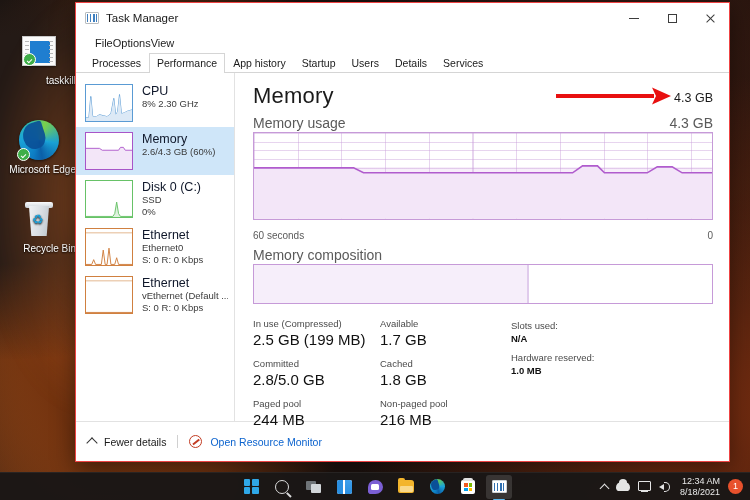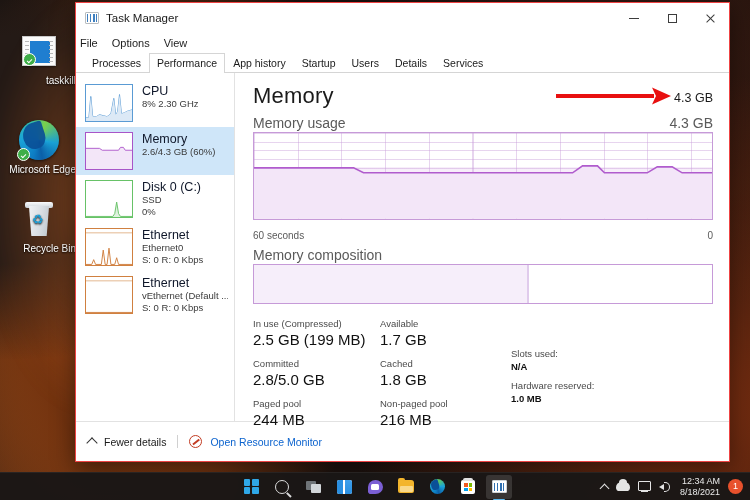--- a/index.html
+++ b/index.html
@@ -157,21 +157,21 @@
                   transparent 5.2px 7px,#3f7fbf 7px 8.6px, transparent 8.6px 10px,#3f7fbf 10px 11.2px, transparent 11.2px 13px); }
   #tm-title { font-size:11.5px; color:#1a1a1a; }
   .wctrls { margin-left:auto; display:flex; height:30px; }
   .wctrl { width:38px; height:30px; display:flex; align-items:center; justify-content:center; }
   .w-min { width:10px; height:1px; background:#3c3c3c; }
   .w-max { width:9px; height:9px; border:1px solid #3c3c3c; }
   .w-close { width:10px; height:10px; position:relative; }
   .w-close::before, .w-close::after { content:""; position:absolute; left:0; top:4.5px; width:11px; height:1px; background:#3c3c3c; }
   .w-close::before { transform: rotate(45deg); } .w-close::after { transform: rotate(-45deg); }
 
-  #tm-menubar { height:20px; display:flex; align-items:center; padding-left:4px; gap:14px;
+  #tm-menubar { height:20px; display:flex; align-items:center; padding-left:19px; 
                 font-size:11px; color:#1d1d1d; }
 
   #tm-tabs { display:flex; align-items:flex-end; height:20px; padding-left:8px;
              border-bottom:1px solid #d5d5d5; background:#fff; }
   .tab { padding:3px 7px 3px 7px; font-size:10.5px; color:#1a1a1a; line-height:13px;
          border:1px solid transparent; border-bottom:none; position:relative; top:1px; }
   .tab.active { background:#fff; border-color:#d5d5d5; }
 
   #tm-body { flex:1; display:flex; min-height:0; }
 
@@ -213,21 +213,21 @@
   #usage-graph svg { position:absolute; inset:0; }
 
   .axis-row { display:flex; font-size:10px; color:#5a5a5a; margin-top:10px; }
   .axis-row .right { margin-left:auto; }
 
   #comp-bar { height:40px; border:1px solid #c69ad8; display:flex; background:#fff; margin-top:1px; }
   #comp-inuse { background:#f6eefa; height:100%; border-right:2px solid #e0cbec; }
   #comp-free { flex:1; background:#fff; }
 
   
-  #stats { display:flex; margin-top:14px;align-items:center; }
+  #stats { display:flex; margin-top:14px; }
   #stats-left { width:258px; }
   .stat-row { display:flex; margin-bottom:9px; }
   .stat-lbl { font-size:9.5px; color:#4a4a4a; line-height:12px; }
   .stat-val { font-size:15px; color:#111; line-height:19px; }
   .stat-col.c1 { width:127px; }
   .stat-col.c2 { width:auto; }
 
   #stats-right { padding-top:1px; }
   .sr-row { display:flex; margin-bottom:6px;flex-direction:column; }
   .sr-lbl { font-size:9.5px; color:#4a4a4a; width:113px; line-height:13px; }

